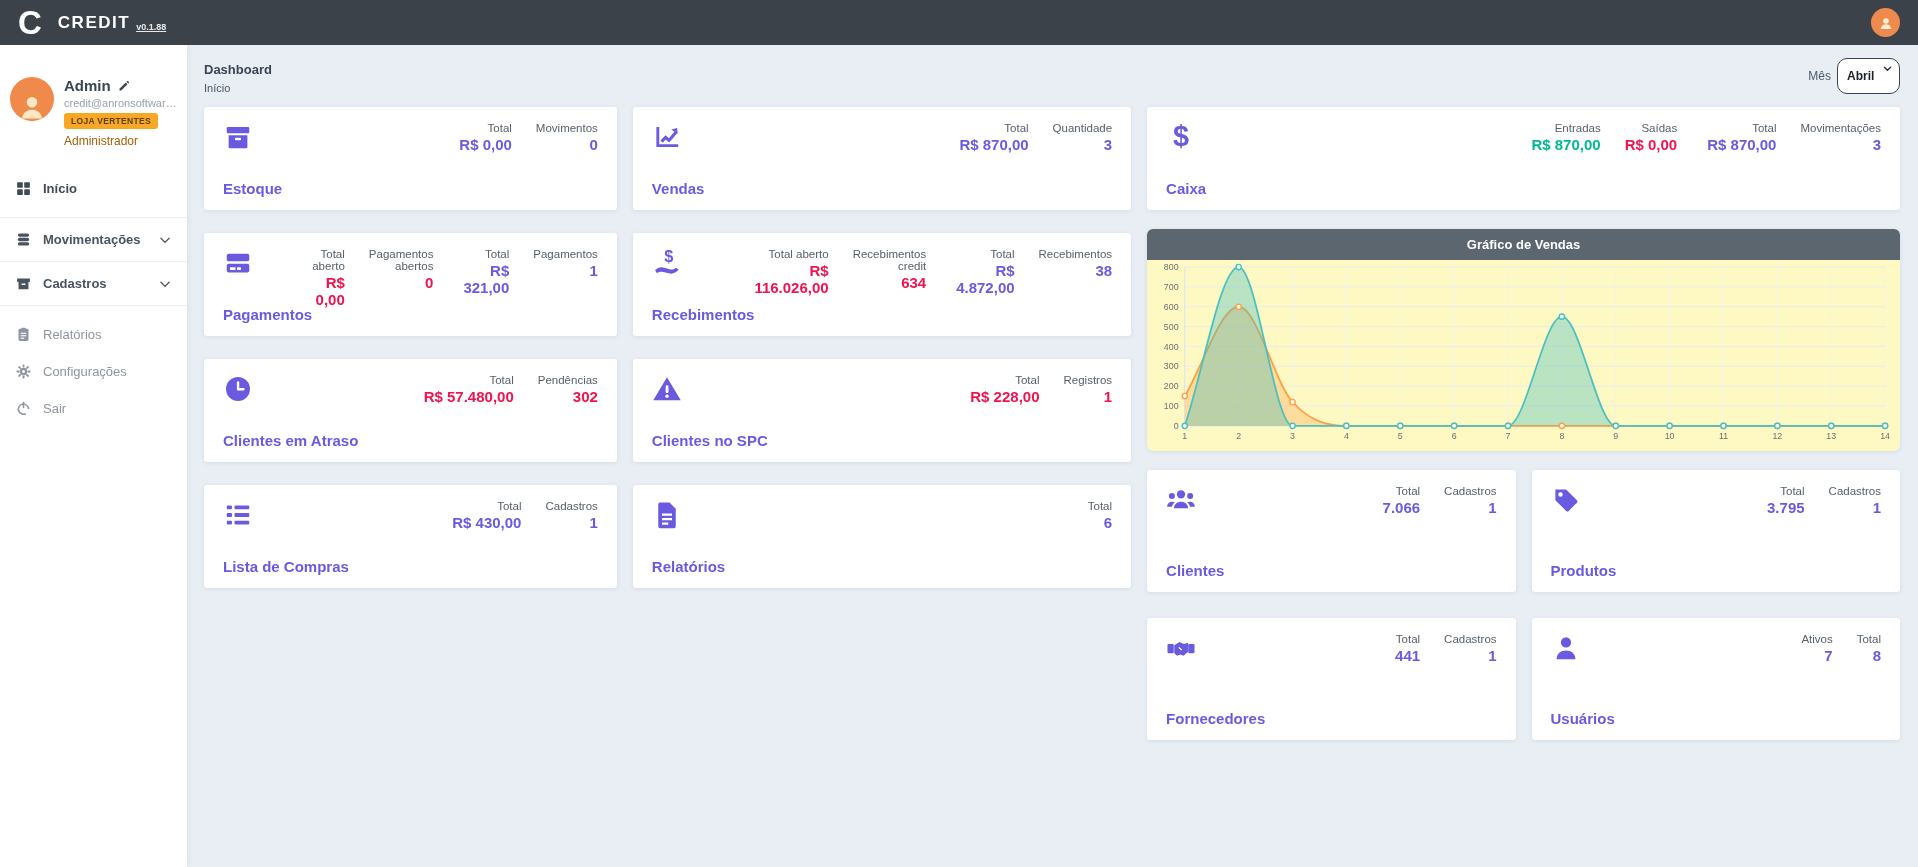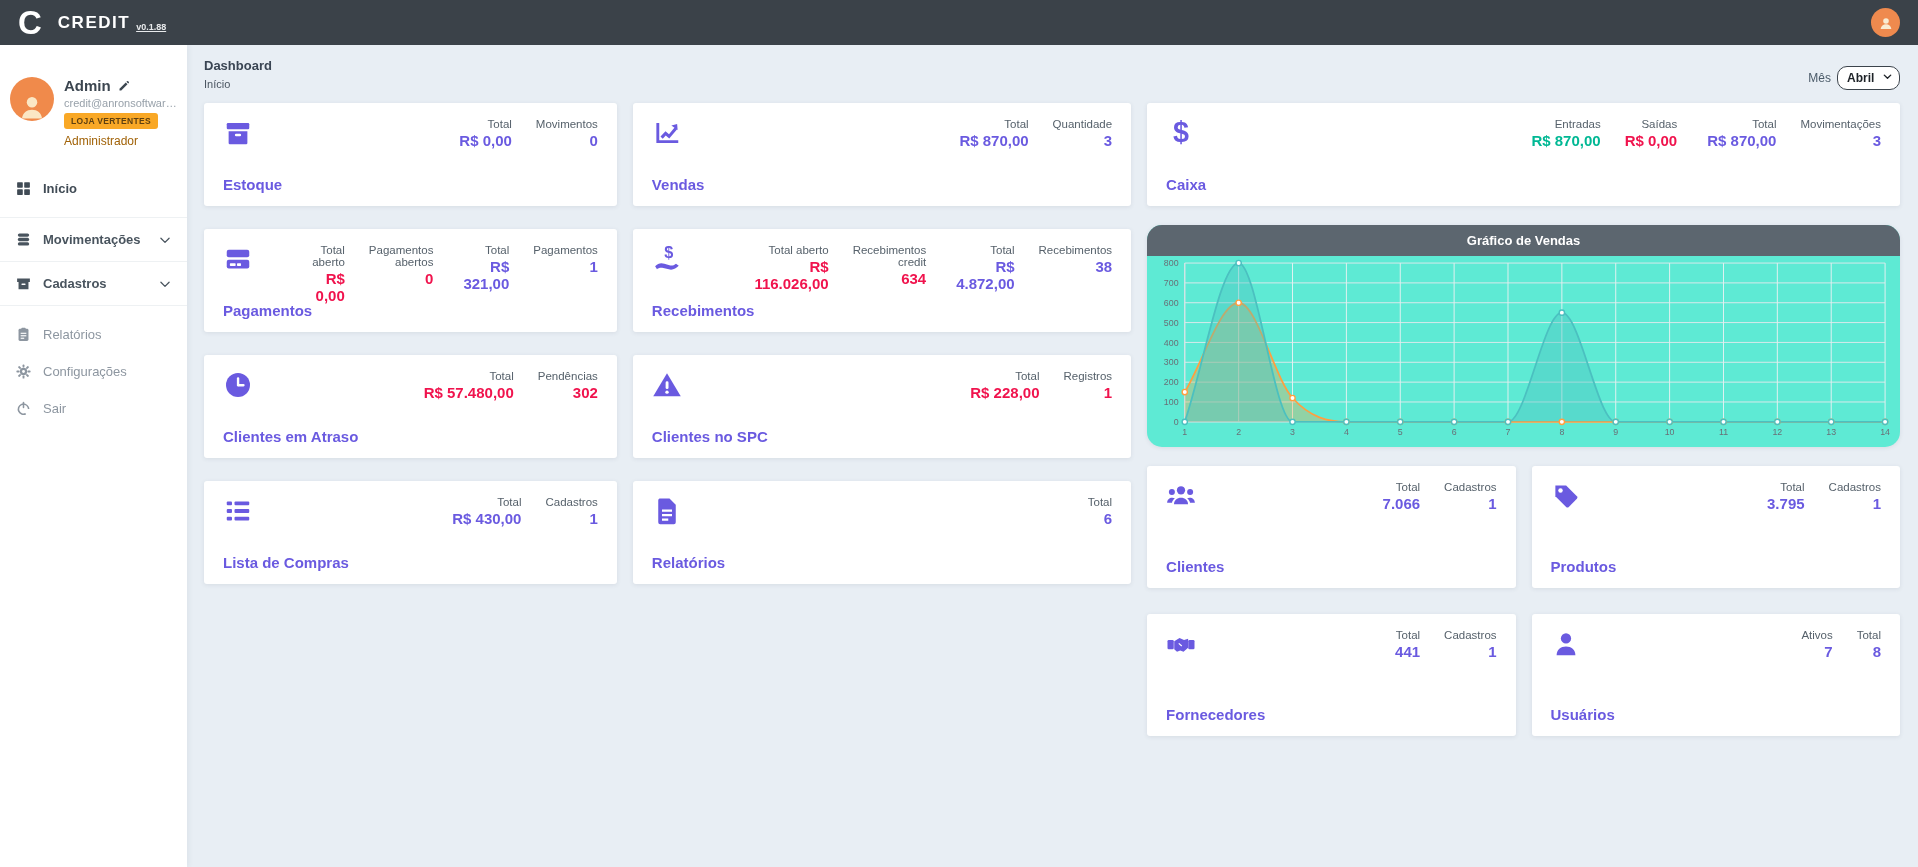--- a/index.html
+++ b/index.html
@@ -58,21 +58,21 @@
   
   .main { flex:1; padding:13px 18px 0 17px; overflow:hidden; }
   .page-header { display:flex; justify-content:space-between; align-items:flex-end; margin-bottom:13px; }
   .bc-title { font-size:13px; font-weight:bold; color:#3a4553; }
   .bc-sub { font-size:11px; color:#4a5560; margin-top:5px; }
   .month { display:flex; align-items:center; gap:6px; font-size:12px; color:#4a5a68; }
   .select-wrap { position:relative; }
   .select-wrap select {
     appearance:none; -webkit-appearance:none; font-family:"Liberation Sans",sans-serif;
     font-size:12px; font-weight:bold; color:#1d2227; background:#fff;
-    border:1.5px solid #3c444c; border-radius:10px; padding:1px 24px 2px 9px; height:24px; cursor:pointer;
+    border:1.5px solid #3c444c; border-radius:10px; padding:1px 24px 2px 9px; height:36px; cursor:pointer;
   }
   .select-wrap svg { position:absolute; right:7px; top:5px; width:11px; height:11px; color:#1d2227; pointer-events:none; }
   .content { display:grid; grid-template-columns:1fr 1fr; gap:16px; }
   .cards-left { display:grid; grid-template-columns:1fr 1fr; gap:23px 16px; align-content:start; }
   .card {
     background:#fff; border-radius:3px; box-shadow:0 1px 4px rgba(60,70,90,.10);
     padding:15px 19px 13px; display:flex; justify-content:space-between; min-height:103px; cursor:pointer;
   }
   .card-left { display:flex; flex-direction:column; justify-content:space-between; }
   .card-icon { width:30px; height:30px; color:#6a5ae0; }
@@ -81,21 +81,21 @@
   .stats { display:flex; gap:30px; text-align:right; }
   .stat-col { display:flex; flex-direction:row;gap:24px; }
   .stat { margin-bottom:7px; }
   .stat-label { font-size:11.5px; color:#56616b; }
   .stat-value { font-size:15px; font-weight:bold; margin-top:2px; }
   .c-purple { color:#6a5ae0; } .c-red { color:#f0134d; } .c-green { color:#00b894; }
   .right-col { display:flex; flex-direction:column; gap:19px; }
   .right-grid { display:grid; grid-template-columns:1fr 1fr; gap:26px 16px; }
   .right-grid .card { min-height:122px; }
   
-  .chart-card { background:#5eead4; border-radius:15px; box-shadow:0 1px 4px rgba(60,70,90,.10); overflow:hidden; padding-bottom:4px; }
+  .chart-card { background:#fef9c3; border-radius:6px; box-shadow:0 1px 4px rgba(60,70,90,.10); overflow:hidden; padding-bottom:4px; }
   .chart-header { background:#5c666f; color:#fff; text-align:center; font-size:13px; font-weight:bold; padding:8px 0; }
   .legend { display:flex; justify-content:center; gap:26px; margin:12px 0 0; }
   .legend-item { display:flex; align-items:center; gap:8px; font-size:11px; color:#666; cursor:pointer; }
   .legend-swatch { width:34px; height:12px; border-style:solid; border-width:1.5px; }
   svg.chart { display:block; width:100%; height:auto; }
   .chart-body { padding:0 6px; }
 </style>
 </head>
 <body>
 

